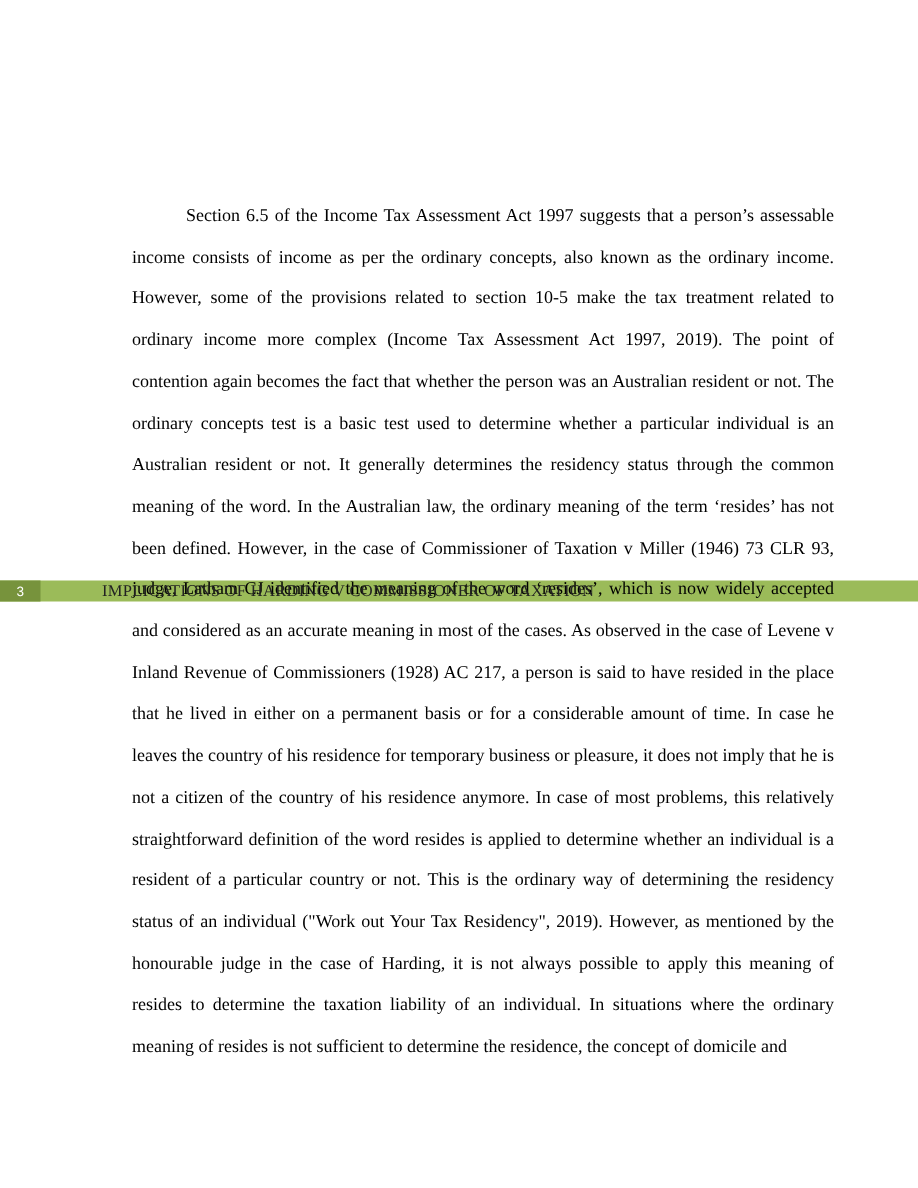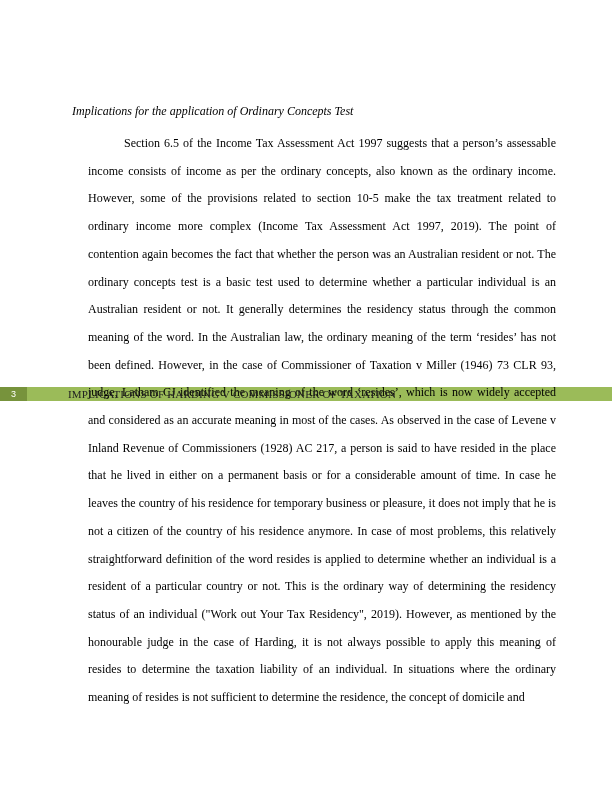--- a/index.html
+++ b/index.html
@@ -90,19 +90,18 @@
 <body>
 
 <div class="page">
 
   <div class="header-band"></div>
 
   <div class="page-num-badge">3</div>
 
   <div class="running-header">IMPLICATIONS OF HARDING V COMMISSIONER OF TAXATION</div>
 
-  <div class="doc-heading">Implications for the application of Ordinary Concepts Test</div>
 
   <div class="doc-body">
     <p>Section 6.5 of the Income Tax Assessment Act 1997 suggests that a person’s assessable income consists of income as per the ordinary concepts, also known as the ordinary income. However, some of the provisions related to section 10-5 make the tax treatment related to ordinary income more complex (Income Tax Assessment Act 1997, 2019). The point of contention again becomes the fact that whether the person was an Australian resident or not. The ordinary concepts test is a basic test used to determine whether a particular individual is an Australian resident or not. It generally determines the residency status through the common meaning of the word. In the Australian law, the ordinary meaning of the term ‘resides’ has not been defined. However, in the case of Commissioner of Taxation v Miller (1946) 73 CLR 93, judge, Latham CJ identified the meaning of the word ‘resides’, which is now widely accepted and considered as an accurate meaning in most of the cases. As observed in the case of Levene v Inland Revenue of Commissioners (1928) AC 217, a person is said to have resided in the place that he lived in either on a permanent basis or for a considerable amount of time. In case he leaves the country of his residence for temporary business or pleasure, it does not imply that he is not a citizen of the country of his residence anymore. In case of most problems, this relatively straightforward definition of the word resides is applied to determine whether an individual is a resident of a particular country or not. This is the ordinary way of determining the residency status of an individual ("Work out Your Tax Residency", 2019). However, as mentioned by the honourable judge in the case of Harding, it is not always possible to apply this meaning of resides to determine the taxation liability of an individual. In situations where the ordinary meaning of resides is not sufficient to determine the residence, the concept of domicile and</p>
   </div>
 
 </div>
 
 </body></html>

